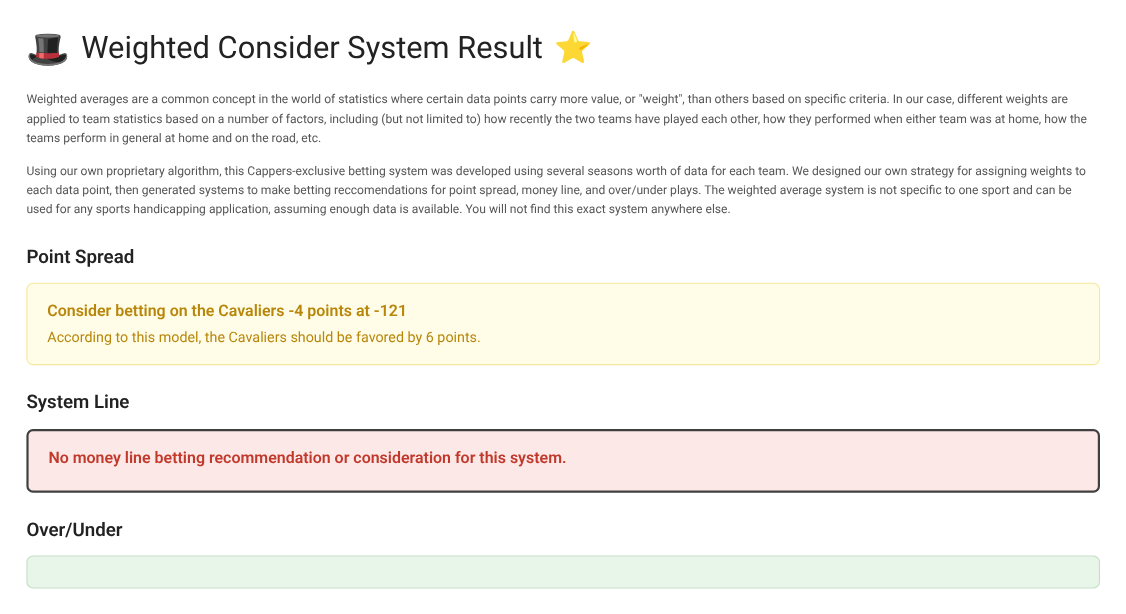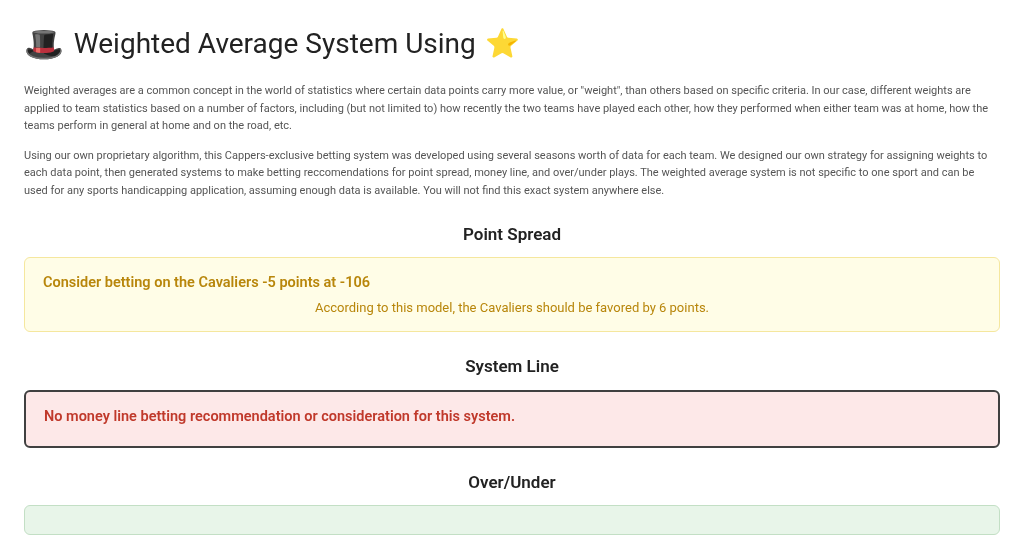--- a/index.html
+++ b/index.html
@@ -46,21 +46,20 @@
       font-size: 11px;
       line-height: 1.6;
     }
 
     .section-title {
       font-size: 17px;
       font-weight: 600;
       color: #222;
       margin-top: 22px;
       margin-bottom: 10px;
-      text-align: center;
     }
 
     .result-box {
       border-radius: 6px;
       padding: 14px 18px;
       margin-bottom: 4px;
     }
 
     .result-box.yellow {
       background-color: #fffde7;
@@ -90,38 +89,37 @@
     .result-box.pink .result-box-main {
       color: #c0392b;
     }
 
     .result-box-sub {
       font-size: 13px;
     }
 
     .result-box.yellow .result-box-sub {
       color: #b8860b;
-      text-align: center;
     }
   </style>
 </head>
 <body>
 
 <div class="page-header">
   <span class="header-icon">🎩</span>
-  <h1 class="page-title">Weighted Average System Using</h1>
+  <h1 class="page-title">Weighted Consider System Result</h1>
   <span class="star-icon">⭐</span>
 </div>
 
 <p class="description-text">Weighted averages are a common concept in the world of statistics where certain data points carry more value, or "weight", than others based on specific criteria. In our case, different weights are applied to team statistics based on a number of factors, including (but not limited to) how recently the two teams have played each other, how they performed when either team was at home, how the teams perform in general at home and on the road, etc.</p>
 <p class="description-text">Using our own proprietary algorithm, this Cappers-exclusive betting system was developed using several seasons worth of data for each team. We designed our own strategy for assigning weights to each data point, then generated systems to make betting reccomendations for point spread, money line, and over/under plays. The weighted average system is not specific to one sport and can be used for any sports handicapping application, assuming enough data is available. You will not find this exact system anywhere else.</p>
 
 <h2 class="section-title">Point Spread</h2>
 <div class="result-box yellow">
-  <div class="result-box-main">Consider betting on the Cavaliers -5 points at -106</div>
+  <div class="result-box-main">Consider betting on the Cavaliers -4 points at -121</div>
   <div class="result-box-sub">According to this model, the Cavaliers should be favored by 6 points.</div>
 </div>
 
 <h2 class="section-title">System Line</h2>
 <div class="result-box pink">
   <div class="result-box-main">No money line betting recommendation or consideration for this system.</div>
 </div>
 
 <h2 class="section-title">Over/Under</h2>
 <div class="result-box green">

